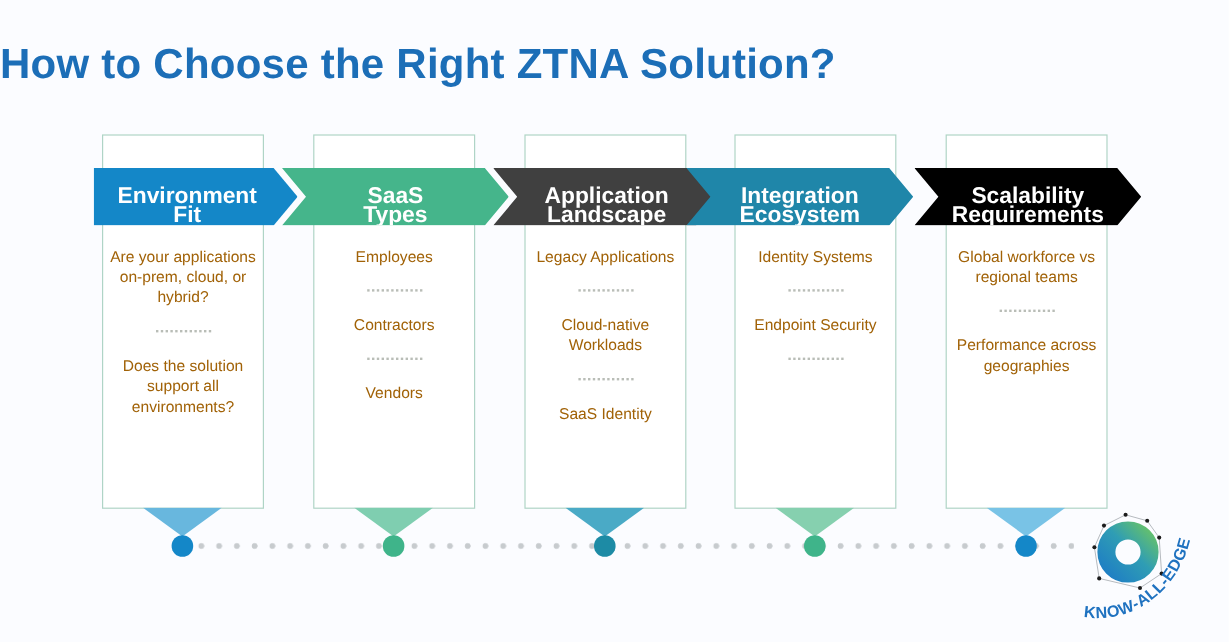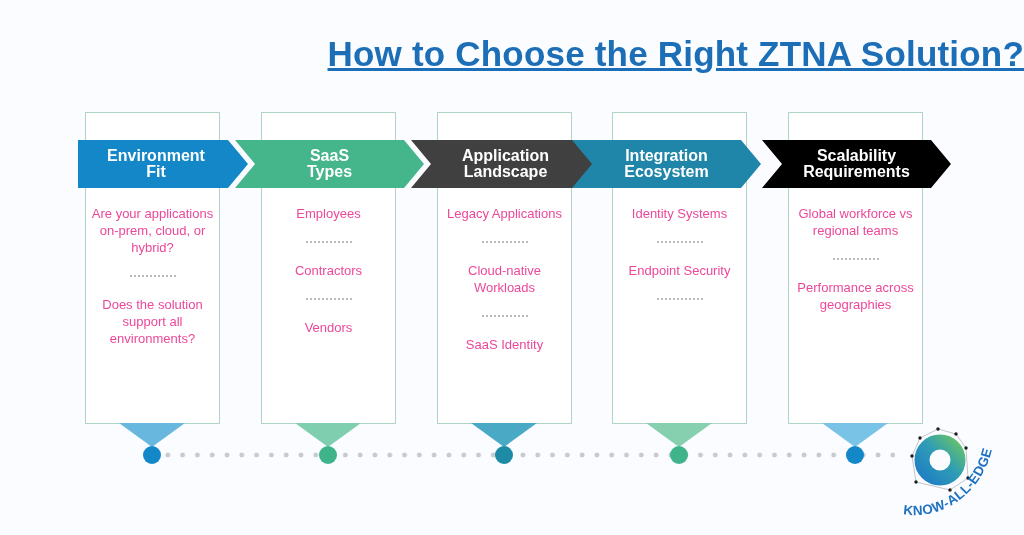--- a/index.html
+++ b/index.html
@@ -4,43 +4,43 @@
 <style>
   * { margin:0; padding:0; box-sizing:border-box; }
   html,body { width:1024px; height:535px; }
   .stage {
     position:relative; width:1024px; height:535px;
     background:#fbfcff; overflow:hidden;
     font-family:"Liberation Sans", sans-serif;
   }
   .title {
     position:absolute; top:34px; left:0; width:100%;
-    text-align:right; font-size:35px; font-weight:bold;
-    color:#1c6eb7; letter-spacing:0.2px;text-decoration:underline;
+    text-align:left; font-size:35px; font-weight:bold;
+    color:#1c6eb7; letter-spacing:0.2px;
   }
   
   .box {
     position:absolute; top:112px; width:135px; height:312px;
     background:#ffffff; border:1px solid #afd4c6;
     display:flex; flex-direction:column; align-items:center;
     padding-top:92px;
   }
   .c0 .box{left:85px}.c1 .box{left:261px}.c2 .box{left:437px}.c3 .box{left:612px}.c4 .box{left:788px}
   .item {
-    font-size:13px; line-height:17px; color:#ec4899;
+    font-size:13px; line-height:17px; color:#a16207;
     text-align:center; max-width:122px;
   }
   .sep {
     width:46px; border-top:2px dotted #b9bdb7; height:0; margin:19px 0;
   }
   
   .arrow {
     position:absolute; top:140px; height:48px;
-    display:flex; flex-direction:column; align-items:center; justify-content:center;
-    color:#ffffff; font-weight:bold; font-size:16px; line-height:16px; text-align:center;
+    display:flex; flex-direction:column; align-items:center; justify-content:flex-end;
+    color:#ffffff; font-weight:bold; font-size:19px; line-height:16px; text-align:center;
   }
   .arrow.first { width:170px; padding-right:14px;
     clip-path:polygon(0 0,150px 0,170px 24px,150px 48px,0 48px); }
   .arrow.rest { width:189px;
     clip-path:polygon(0 0,169px 0,189px 24px,169px 48px,0 48px,20px 24px); }
   .c0 .arrow{left:78px}.c1 .arrow{left:235px}.c2 .arrow{left:411px}.c3 .arrow{left:572px}.c4 .arrow{left:762px}
   
   .triangle {
     position:absolute; top:423px; width:66px; height:24px;
     clip-path:polygon(0 0,100% 0,50% 100%);

